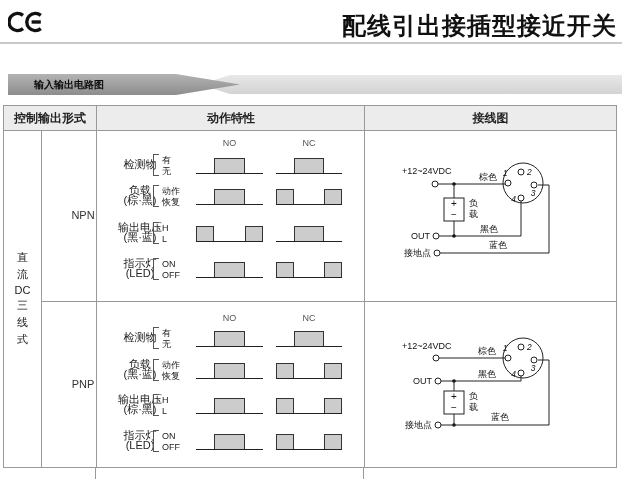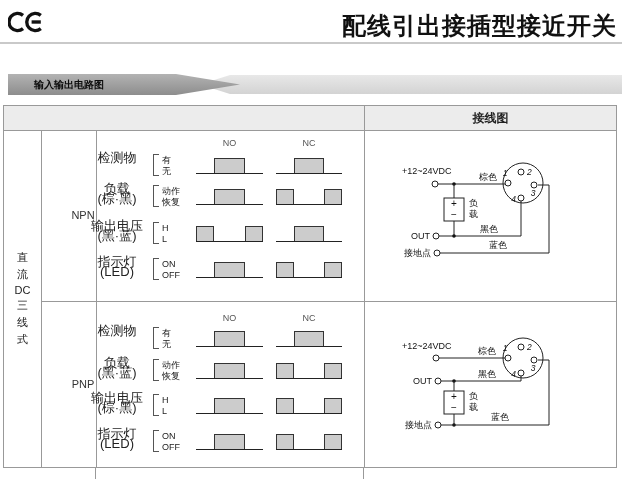--- a/index.html
+++ b/index.html
@@ -29,22 +29,22 @@
   .th2{left:92px;width:268px;border-left:1px solid #999;}
   .th3{left:360px;right:0;border-left:1px solid #999;}
   .vline{position:absolute;width:1px;background:#999;}
   .hline{position:absolute;height:1px;background:#999;}
   .groupcell{position:absolute;left:0;width:37px;top:24px;bottom:0;display:flex;flex-direction:column;
     justify-content:center;align-items:center;gap:2px;font-size:11px;color:#222;}
   .typecell{position:absolute;left:52px;width:54px;text-align:center;font-size:11px;color:#333;}
 
   
   .nohdr,.nchdr{position:absolute;text-align:center;font-size:9px;color:#555;}
-  .rlabel{position:absolute;left:89px;width:48px;height:22px;display:flex;flex-direction:column;
-    justify-content:flex-start;align-items:center;font-size:13px;line-height:10px;color:#222;text-align:center;white-space:nowrap;}
+  .rlabel{position:absolute;left:112px;width:48px;height:22px;display:flex;flex-direction:column;
+    justify-content:center;align-items:center;font-size:11px;line-height:10px;color:#222;text-align:center;white-space:nowrap;}
   .rbracket{position:absolute;left:149px;width:5px;height:20px;
     border-left:1px solid #555;border-top:1px solid #555;border-bottom:1px solid #555;}
   .rstates{position:absolute;left:158px;width:32px;font-size:9px;line-height:10.5px;color:#222;}
   .rstates span{display:block;}
 
   .wave{position:absolute;height:16px;border-bottom:1px solid #222;}
   .wave .blk{position:absolute;bottom:0;height:15px;background:#ccc;border:1px solid #333;border-bottom:none;
     box-sizing:border-box;display:none;}
   .wave .b-left{left:0;width:27%;}
   .wave .b-mid{left:27%;width:46%;}
@@ -79,20 +79,22 @@
   <div class="banner">
     <div class="banner-light"></div>
     <div class="banner-dark">
       <span>输入输出电路图</span>
     </div>
   </div>
 
   <div class="ttable">
 
     <div class="thead">
+      <div class="th th1">控制输出形式</div>
+      <div class="th th2">动作特性</div>
       <div class="th th3">接线图</div>
     </div>
 
     <div class="vline" style="left:37px;top:24px;bottom:0;"></div>
     <div class="vline" style="left:92px;top:24px;bottom:0;"></div>
     <div class="vline" style="left:360px;top:24px;bottom:0;"></div>
     <div class="hline" style="left:38px;right:0;top:195px;"></div>
 
     <div class="groupcell">
       <span>直</span>

